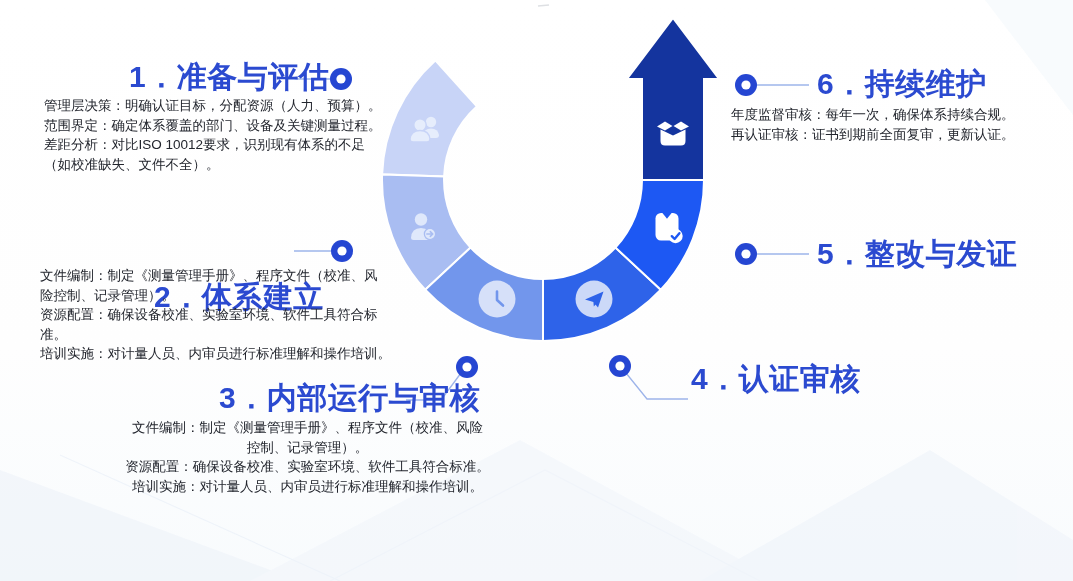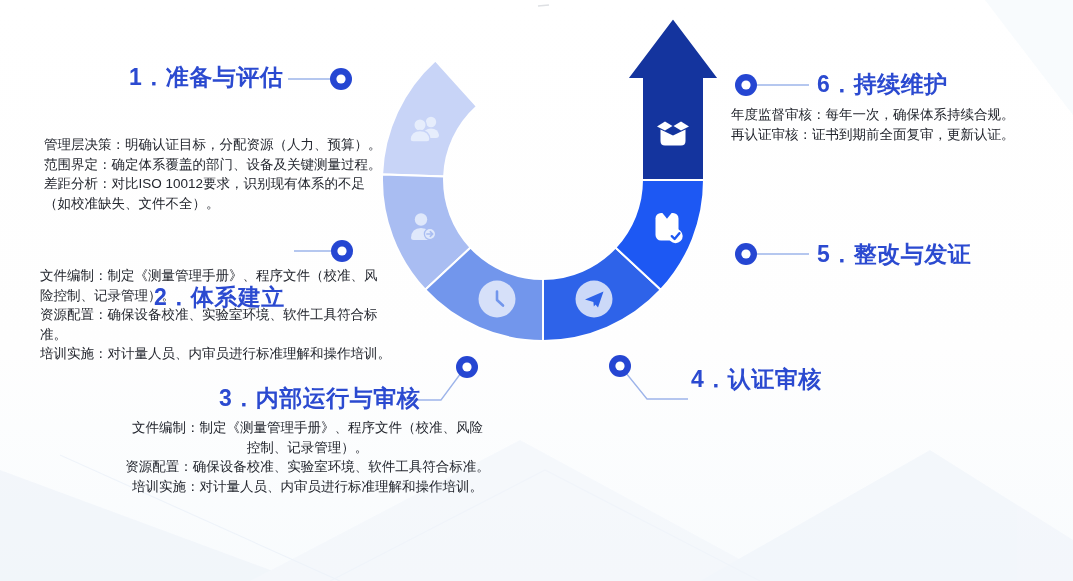--- a/index.html
+++ b/index.html
@@ -19,34 +19,34 @@
   .seg2{fill:var(--seg2);}
   .seg3{fill:var(--seg3);}
   .seg4{fill:var(--seg4);}
   .seg5{fill:var(--seg5);}
   .seg6{fill:var(--seg6);}
   .connector{stroke:var(--connector);stroke-width:1.3px;fill:none;}
   .marker-outer{fill:var(--dot);}
   .marker-inner{fill:#ffffff;}
 
   .step-title{
-    position:absolute;font-weight:bold;font-size:23px;line-height:28px;
+    position:absolute;font-weight:bold;font-size:30px;line-height:28px;
     color:var(--title-text);letter-spacing:0.5px;white-space:nowrap;
   }
   .step-body{
     position:absolute;font-size:13.5px;line-height:19.5px;
     color:var(--body-text);white-space:pre-line;
   }
   .t1{left:129px;top:63px;}
   .t2{left:154px;top:237px;margin-top:46px;}
   .t3{left:219px;top:384px;}
   .t4{left:691px;top:365px;}
   .t5{left:817px;top:240px;text-align:center;}
   .t6{left:817px;top:70px;}
-  .b1{left:44px;top:96px;width:372px;margin-top:39px;}
+  .b1{left:44px;top:96px;width:372px;}
   .b2{left:40px;top:266px;width:372px;}
   .b3{left:105px;top:418px;width:405px;text-align:center;}
   .b4{left:673px;top:435px;width:400px;}
   .b5{left:711px;top:277px;width:362px;}
   .b6{left:731px;top:105px;width:342px;}
 </style>
 </head>
 <body>
 
 <div class="canvas">

